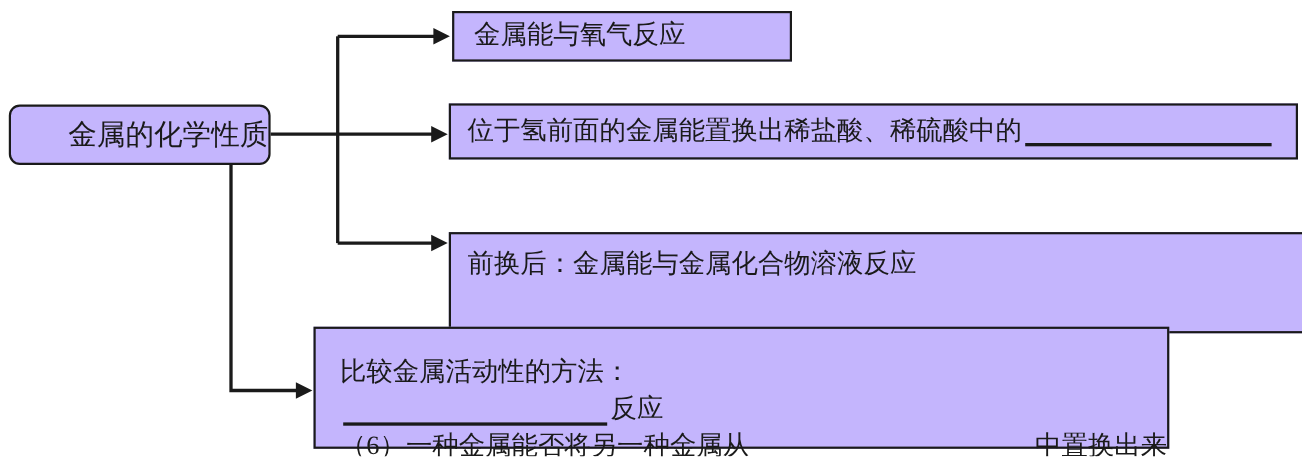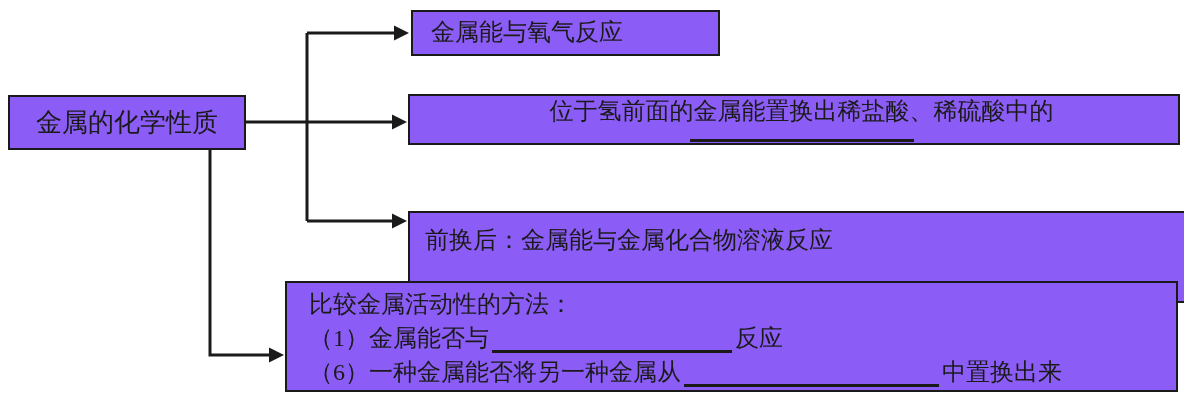--- a/index.html
+++ b/index.html
@@ -18,74 +18,74 @@
   }
   .connectors {
     position: absolute;
     left: 0;
     top: 0;
     pointer-events: none;
   }
   .box {
     position: absolute;
     border: 2.5px solid #1a1a1a;
-    background: #8b5cf6;
+    background: #c4b5fd;
     box-sizing: border-box;
     font-size: 24px;
     line-height: 1.3;
     white-space: nowrap;
   }
   .root-box {
     left: 8px;
     top: 95px;
     width: 238px;
     height: 55px;
     font-size: 26px;
     display: flex;
     align-items: center;
-    justify-content: center;
+    justify-content: flex-end;
+    border-radius: 10px;
   }
   .box-oxygen {
     left: 411px;
     top: 10px;
     width: 309px;
     height: 46px;
     display: flex;
     align-items: center;
     padding-left: 18px;
   }
   .box-acid {
     left: 408px;
     top: 94px;
     width: 772px;
     height: 51px;
     display: flex;
     align-items: center;
     padding-left: 15px;
-    flex-direction: column;
   }
   .box-solution {
     left: 408px;
     top: 167px;
     width: 844px;
     height: 92px;
     padding: 9px 0 0 15px;
     margin-top: 44px;
   }
   .box-solution .line {
     height: 37px;
     display: flex;
     align-items: center;
   }
   .box-activity {
     left: 285px;
-    top: 281px;
-    width: 893px;
+    top: 297px;
+    width: 778px;
     height: 111px;
-    padding: 5px 0 0 22px;
+    padding: 23px 0 0 22px;
   }
   .box-activity .line {
     height: 34px;
     display: flex;
     align-items: center;
   }
   .blank {
     display: inline-block;
     height: 0;
     border-bottom: 3px solid #1a1a1a;
@@ -147,21 +147,20 @@
     <div class="line">
       <span>前换后：金属能与金属化合物溶液反应</span>
     </div>
   </div>
 
   <div class="box box-activity">
     <div class="line">
       <span>比较金属活动性的方法：</span>
     </div>
     <div class="line">
-      <span>（1）金属能否与</span>
       <span class="blank blank-item1"></span>
       <span>反应</span>
     </div>
     <div class="line">
       <span>（6）一种金属能否将另一种金属从</span>
       <span class="blank blank-item2"></span>
       <span>中置换出来</span>
     </div>
   </div>
 

